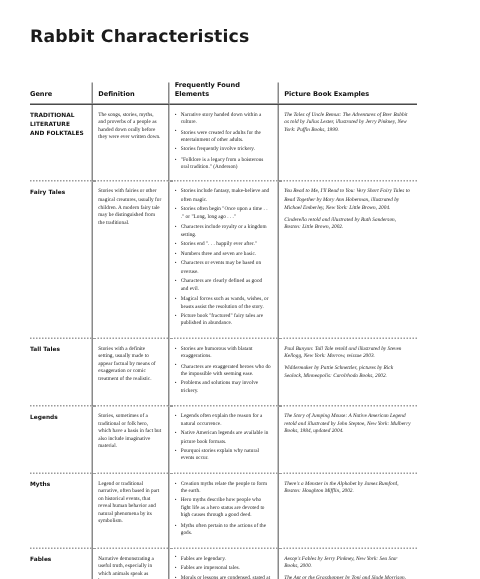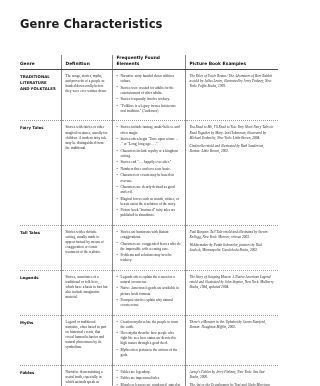--- a/index.html
+++ b/index.html
@@ -87,21 +87,21 @@
   }
   .ex-entry { margin-bottom: 3px; }
   .ex-entry:last-child { margin-bottom: 0; }
   .ti { font-style: italic; }
 </style>
 </head>
 <body>
 
 <div class="page">
 
-  <div class="doc-title">Genre Characteristics</div>
+  <div class="doc-title">Rabbit Characteristics</div>
 
   <table class="genre-table">
     <colgroup>
       <col class="c-genre">
         <col class="c-def">
         <col class="c-elem">
         <col class="c-ex">
     </colgroup>
     <thead>
       <tr>

